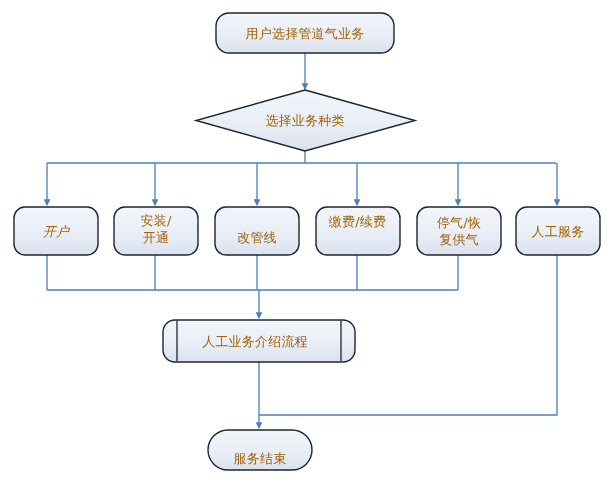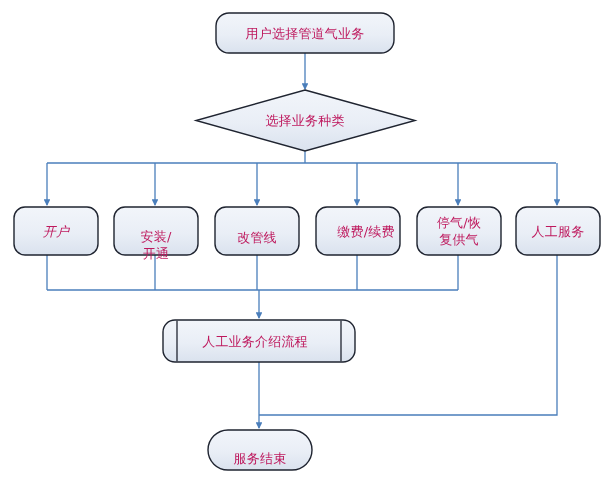--- a/index.html
+++ b/index.html
@@ -20,21 +20,21 @@
     top: 0;
     width: 611px;
     height: 482px;
   }
   .node-label {
     position: absolute;
     display: flex;
     align-items: center;
     justify-content: center;
     text-align: center;
-    color: #be185d;
+    color: #a16207;
     font-family: "DejaVu Sans", "Liberation Sans", sans-serif;
     font-size: 13px;
     line-height: 17px;
     letter-spacing: 0.2px;
     white-space: pre-line;
     pointer-events: none;
   }
 </style>
 </head>
 <body>
@@ -98,23 +98,23 @@
   </g>
 
   <rect x="208" y="430" width="104" height="40" rx="20" ry="20" fill="url(#nodeFill)" stroke="#1f2430" stroke-width="1.4"></rect>
 </svg>
 
 <div class="node-label" style="left:216px; top:13px; width:178px; height:40px;">用户选择管道气业务</div>
 
 <div class="node-label" style="left:230px; top:104px; width:150px; height:33px;">选择业务种类</div>
 
 <div class="node-label" style="left:14px; top:207px; width:84px; height:48px;font-style:italic;">开户</div>
-<div class="node-label" style="left:114px; top:221px; width:84px; height:48px;">安装/
+<div class="node-label" style="left:114px; top:205px; width:84px; height:48px;">安装/
 开通</div>
 <div class="node-label" style="left:215px; top:207px; width:84px; height:60px;">改管线</div>
-<div class="node-label" style="left:316px; top:207px; width:100px; height:48px;">缴费/续费</div>
+<div class="node-label" style="left:316px; top:197px; width:83px; height:48px;">缴费/续费</div>
 <div class="node-label" style="left:417px; top:207px; width:84px; height:48px;">停气/恢
 复供气</div>
 <div class="node-label" style="left:516px; top:207px; width:84px; height:48px;">人工服务</div>
 
 <div class="node-label" style="left:173px; top:320px; width:164px; height:42px;">人工业务介绍流程</div>
 
 <div class="node-label" style="left:208px; top:430px; width:104px; height:56px;border-radius:12px;">服务结束</div>
 
 </body></html>

